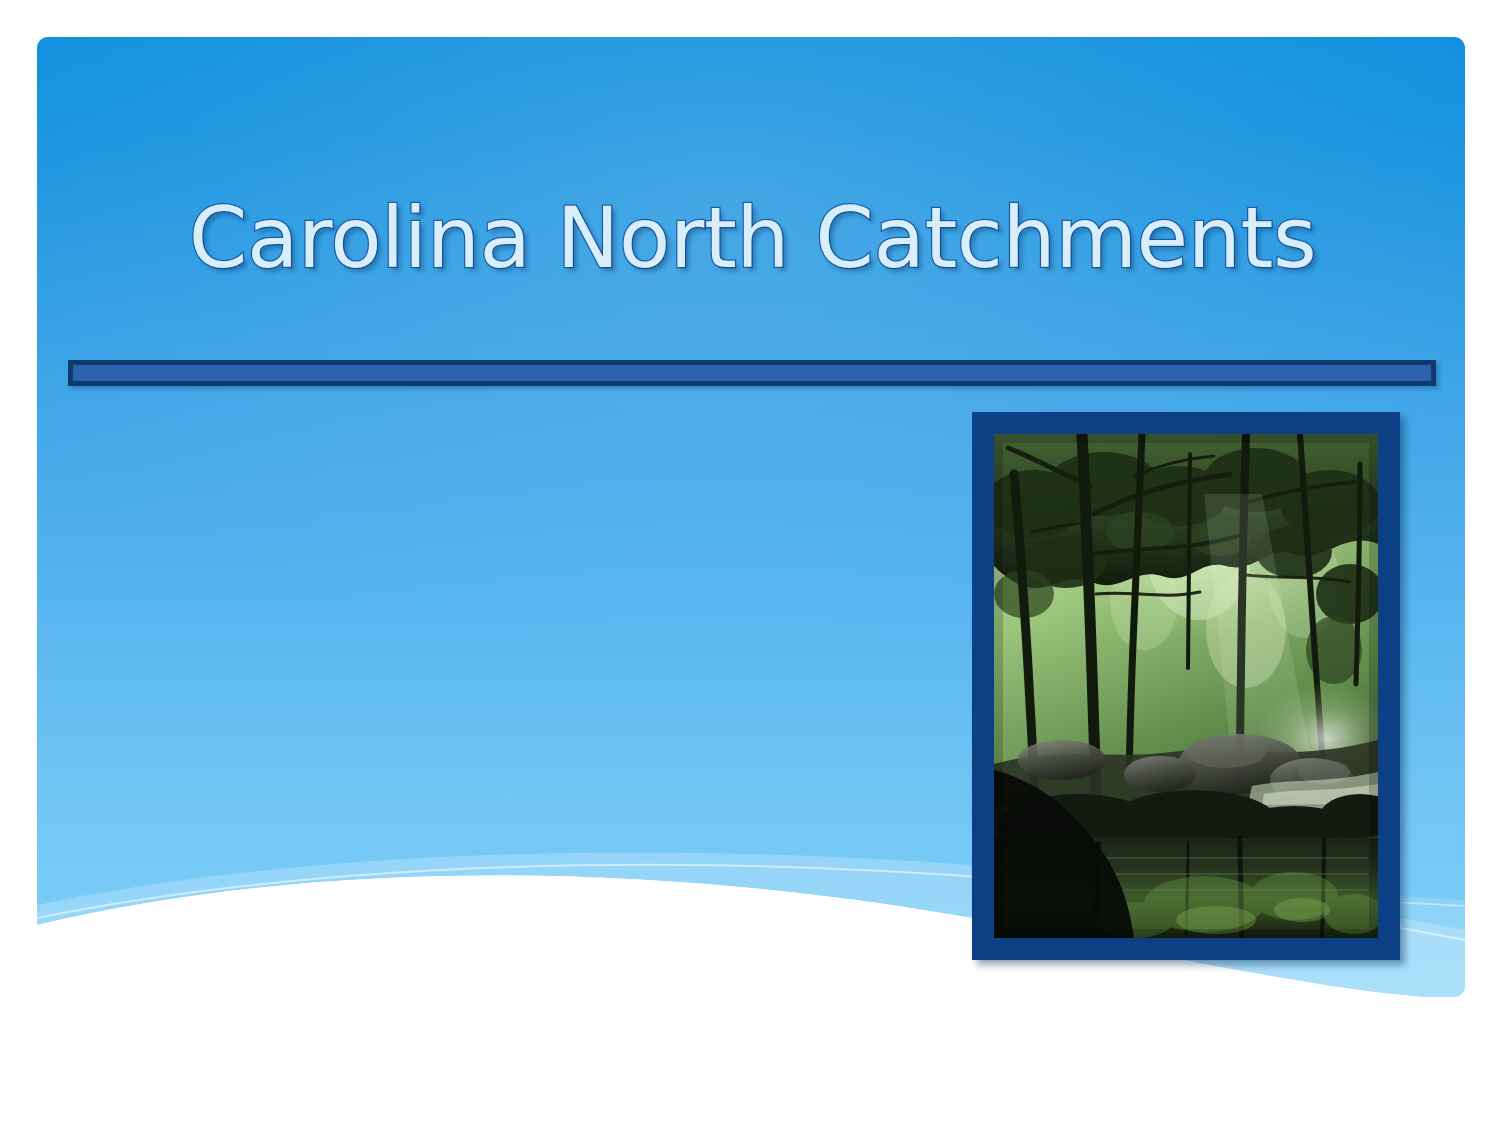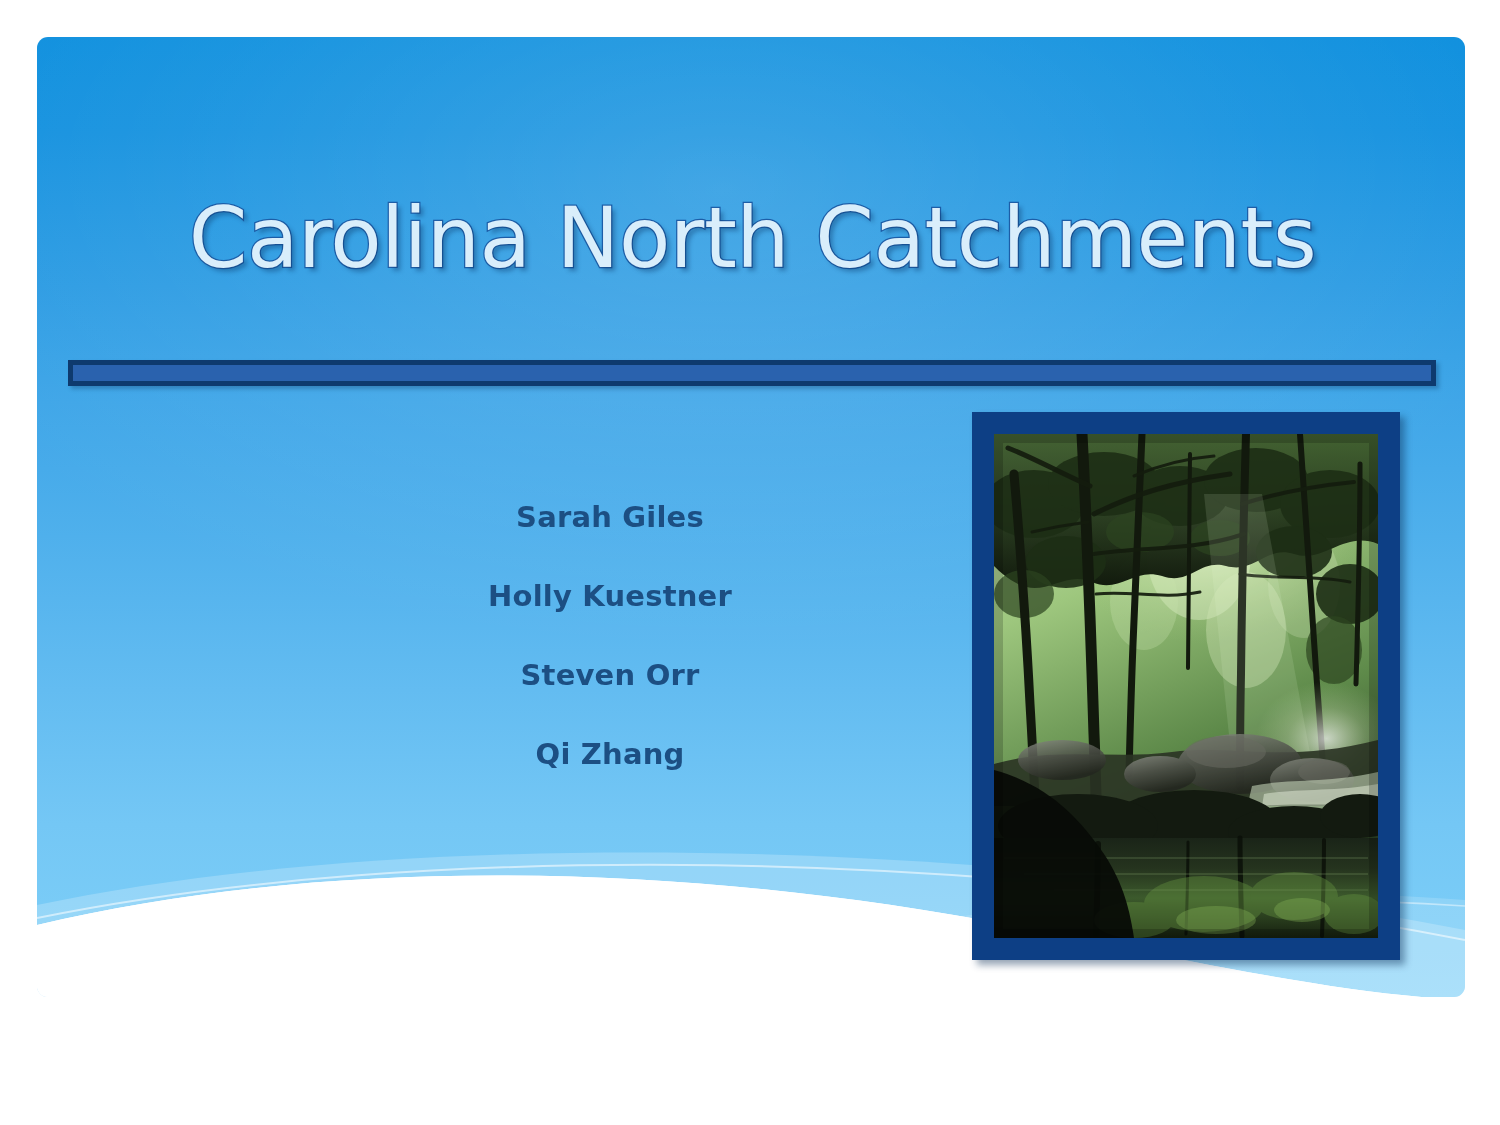--- a/index.html
+++ b/index.html
@@ -172,26 +172,20 @@
     <rect x="0" y="0" width="37" height="1125" fill="#ffffff"></rect>
     <rect x="1465" y="0" width="35" height="1125" fill="#ffffff"></rect>
   </svg>
 
   <div class="title-wrap">
     <div class="title">Carolina North Catchments</div>
   </div>
 
   <div class="divider"></div>
 
-  <div class="authors">
-    <div class="author">Sarah Giles</div>
-    <div class="author">Holly Kuestner</div>
-    <div class="author">Steven Orr</div>
-    <div class="author">Qi Zhang</div>
-  </div>
 
   <div class="photo-frame">
     <div class="photo">
       <svg viewBox="0 0 384 504" preserveAspectRatio="none">
         <defs>
           <linearGradient id="skyG" x1="0" y1="0" x2="0.3" y2="1">
             <stop offset="0%" stop-color="#cfe6c0"></stop>
             <stop offset="35%" stop-color="#9ec77e"></stop>
             <stop offset="70%" stop-color="#5e8a4a"></stop>
             <stop offset="100%" stop-color="#2e4526"></stop>

